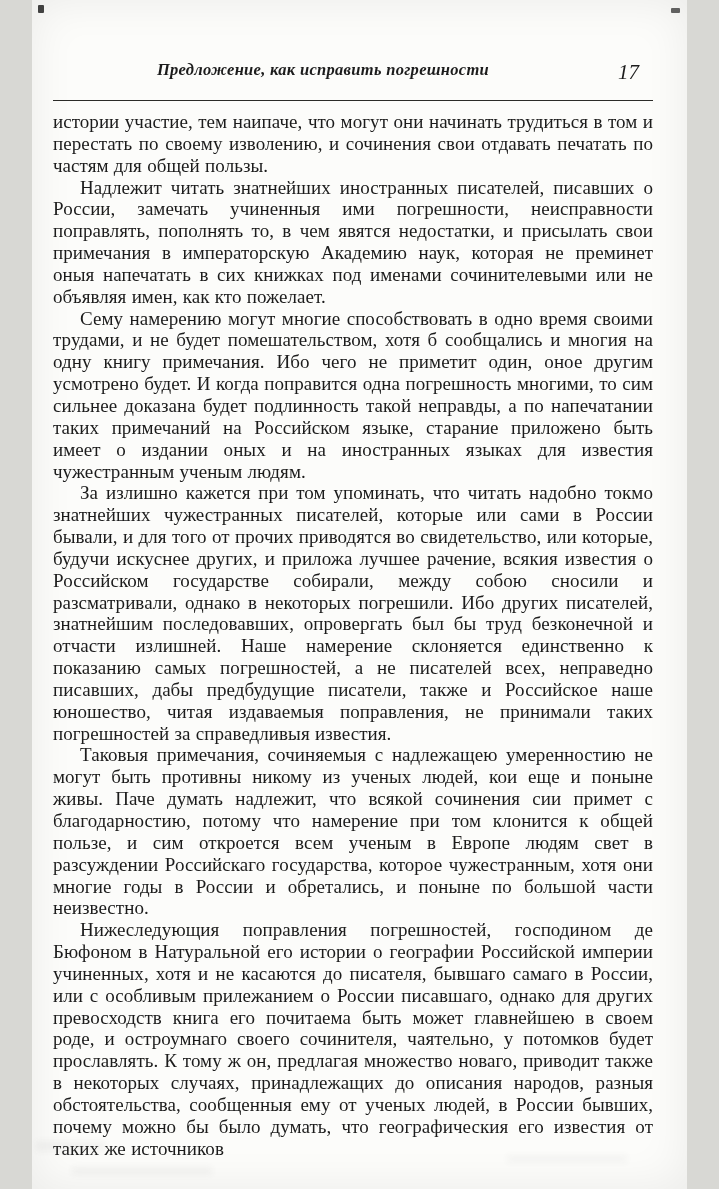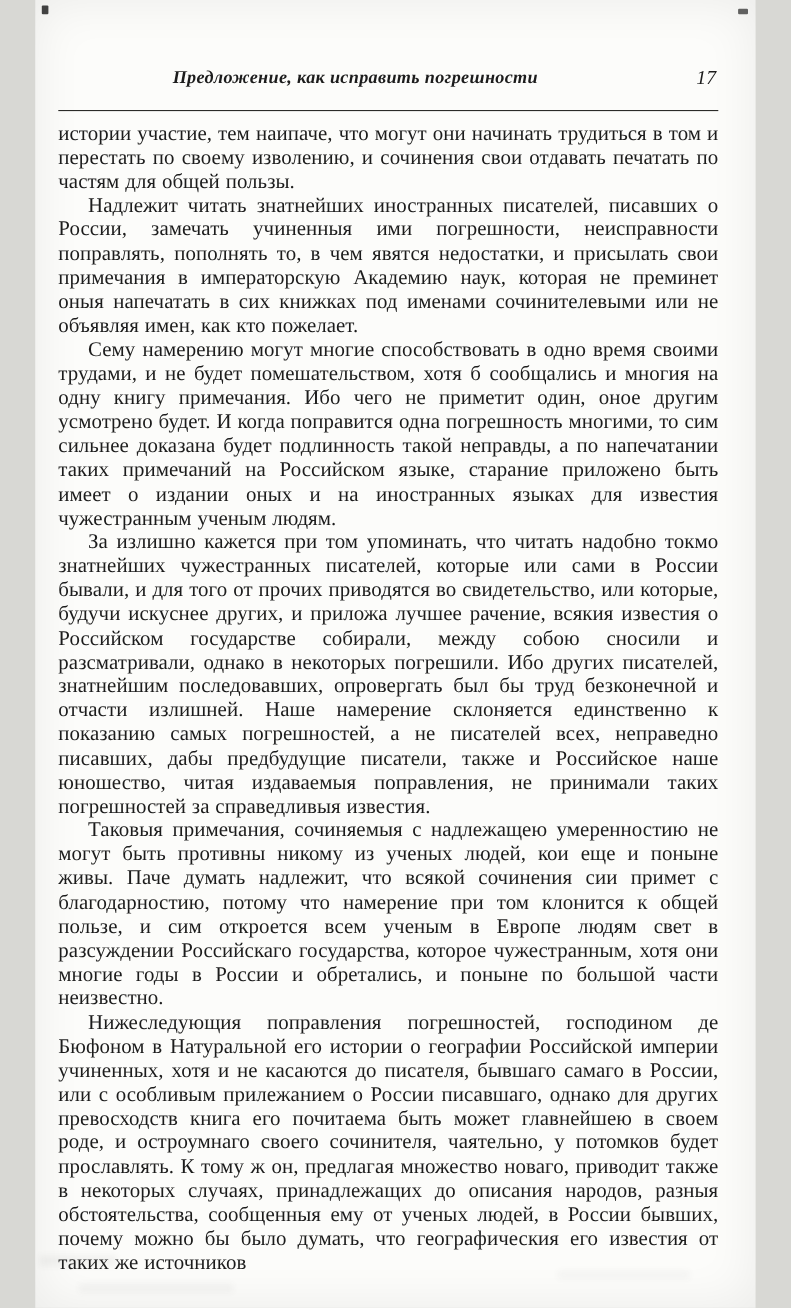--- a/index.html
+++ b/index.html
@@ -31,24 +31,24 @@
     right: 60px;
     text-align: center;
     font-style: italic;
     font-weight: bold;
     font-size: 16.5px;
     letter-spacing: 0.3px;
     white-space: nowrap;
   }
   .page-number {
     position: absolute;
-    right: 2px;
+    right: 14px;
     top: 0;
     font-style: italic;
-    font-size: 18px;
+    font-size: 21px;
   }
   .header-rule {
     position: absolute;
     top: 100px;
     left: 21px;
     right: 34px;
     height: 1px;
     background: #2b2b28;
   }
   .body-text {

